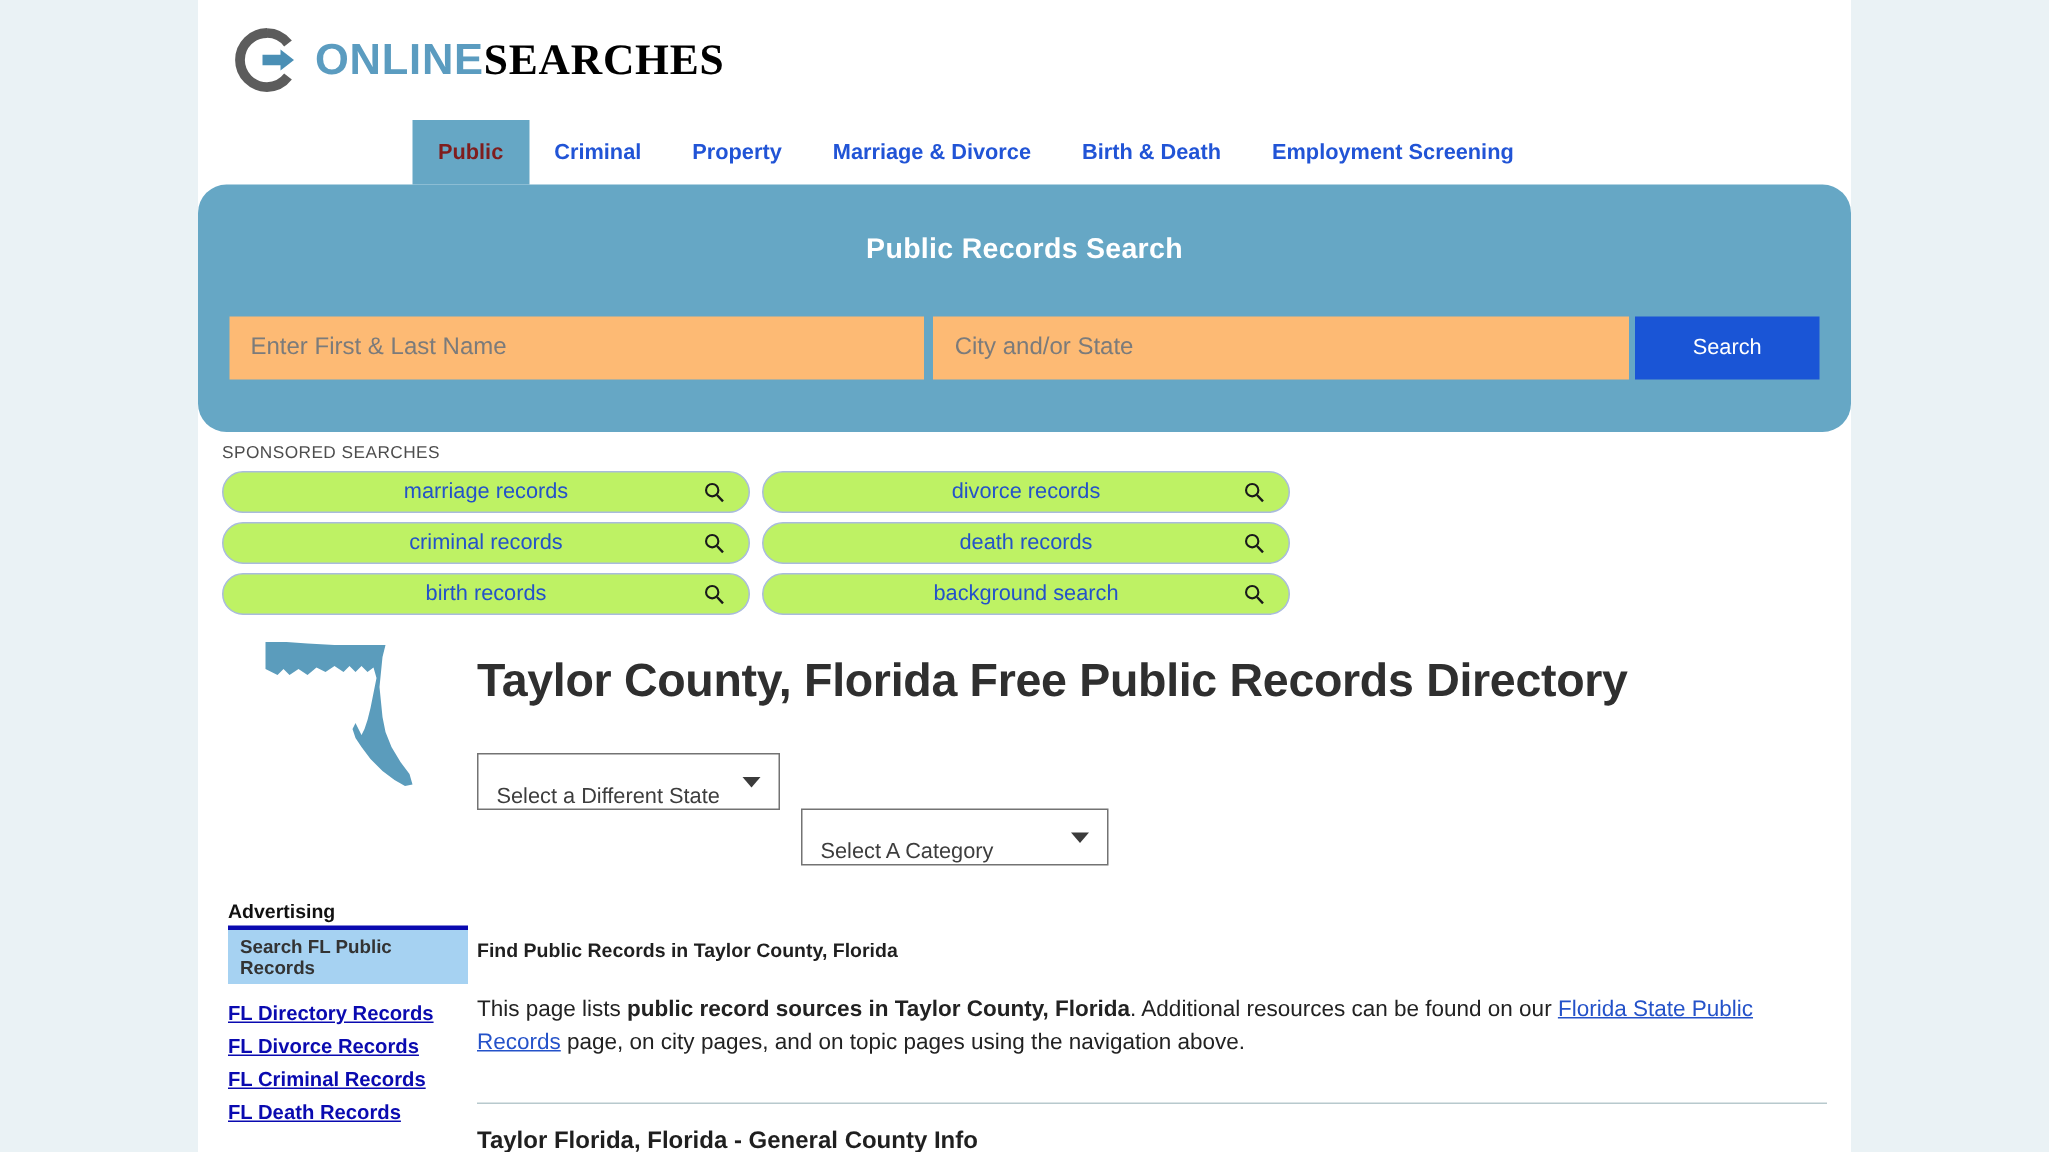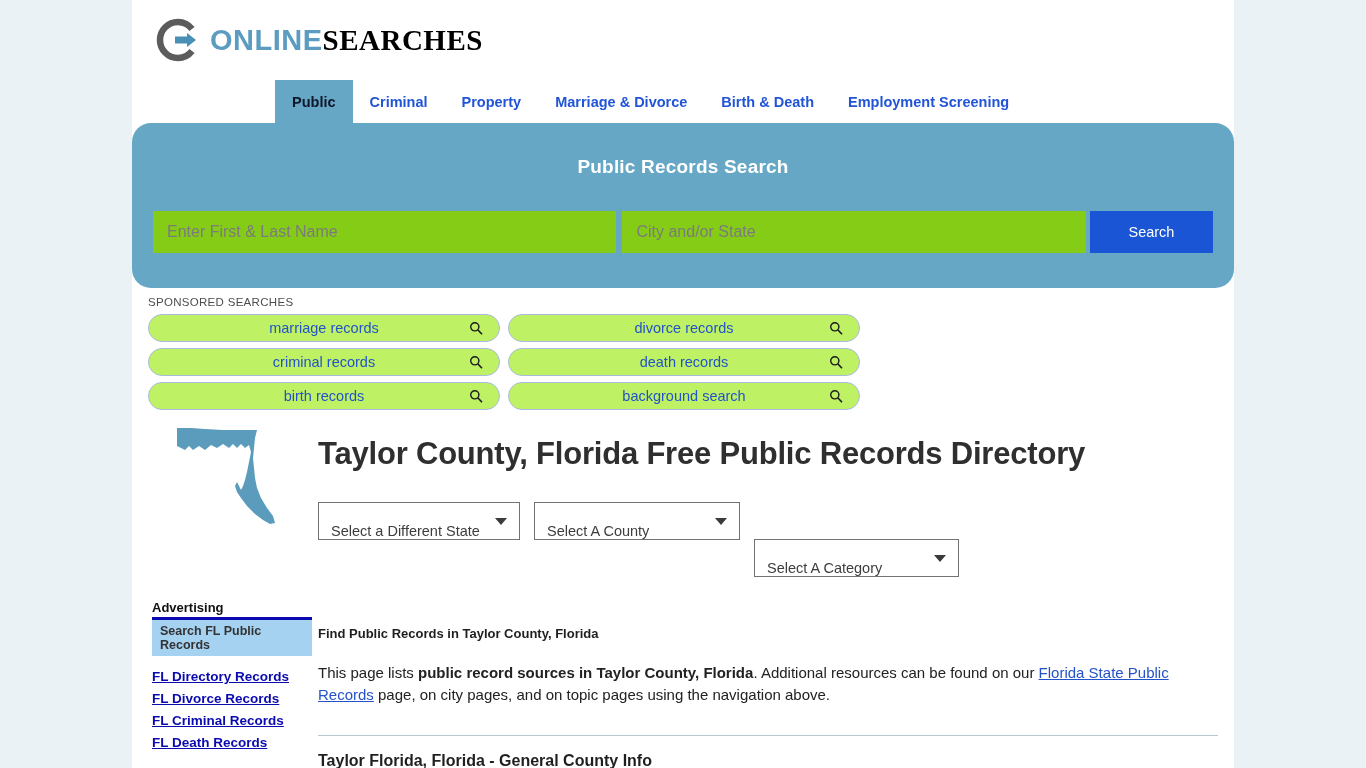--- a/index.html
+++ b/index.html
@@ -75,21 +75,21 @@
     justify-content: center;
     padding: 0 17px;
     font-size: 14.5px;
     font-weight: bold;
     color: #2154d6;
     white-space: nowrap;
     cursor: pointer;
   }
   .nav-item.active {
     background: #66a7c5;
-    color: #0f172a;
+    color: #7f1d1d;
     text-align: center;
   }
 
   
   .hero {
     background: #66a7c5;
     height: 165px;
     position: relative;
     border-radius: 19px;
   }
@@ -110,21 +110,21 @@
     height: 42px;
   }
   .search-input {
     height: 42px;
     border: none;
     outline: none;
     font-size: 16px;
     color: #4a4a4a;
     padding: 0 14px;
     box-sizing: border-box;
-    background: #84cc16;
+    background: #fdba74;
     font-family: "Liberation Sans", sans-serif;
   }
   .search-input::placeholder { color: #7b7b7b; opacity: 1; }
   #name-field { width: 467px; }
   #location-field { width: 467px; margin-left: 6px; }
   .search-button {
     width: 124px;
     margin-left: 4px;
     background: #1a55d6;
     color: #ffffff;
@@ -441,24 +441,20 @@
     </aside>
 
     <main class="main">
       <h1 class="page-title">Taylor County, Florida Free Public Records Directory</h1>
 
       <div class="selects">
         <div class="select select-state">
           <span>Select a Different State</span>
           <span class="select-caret"></span>
         </div>
-        <div class="select select-county">
-          <span>Select A County</span>
-          <span class="select-caret"></span>
-        </div>
         <div class="select select-category">
           <span>Select A Category</span>
           <span class="select-caret"></span>
         </div>
       </div>
 
       <h2 class="section-heading">Find Public Records in Taylor County, Florida</h2>
 
       <p class="body-text"><span>This page lists </span><b>public record sources in Taylor County, Florida</b><span>. Additional resources can be found on our </span><span class="inline-link">Florida State Public Records</span><span> page, on city pages, and on topic pages using the navigation above.</span></p>
 

